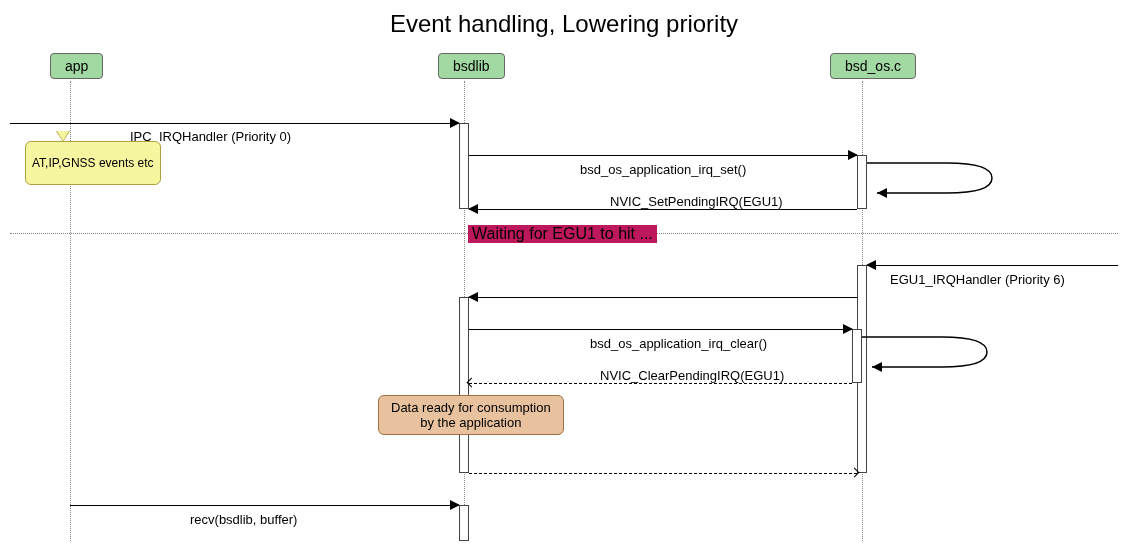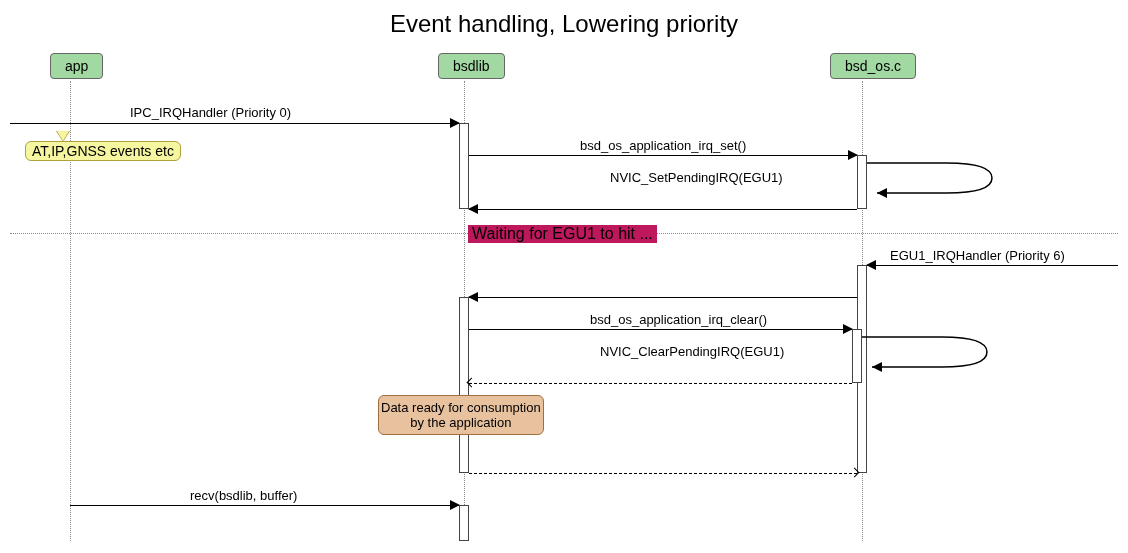--- a/index.html
+++ b/index.html
@@ -89,37 +89,38 @@
     width: 6px;
     height: 6px;
     border-top: 1.5px solid #000;
     border-left: 1.5px solid #000;
     transform: rotate(-45deg);
   }
   .msg-label {
     position: absolute;
     font-size: 13px;
     white-space: nowrap;
+    margin-top: 24px;
   }
   .note-yellow {
     position: absolute;
     background: #f7f6a0;
     border: 1px solid #b0a040;
     border-radius: 6px;
-    font-size: 14px;
-    padding: 1px 6px;
+    font-size: 12px;
+    padding: 14px 6px;
     text-align: center;
   }
   .note-orange {
     position: absolute;
     background: #e8c29f;
     border: 1px solid #a07040;
     border-radius: 6px;
     font-size: 13px;
-    padding: 4px 2px;
+    padding: 4px 12px;
     text-align: center;
   }
   .divider-line {
     position: absolute;
     height: 0;
     border-top: 1px dotted #888;
   }
   .divider-label {
     position: absolute;
     font-size: 16px;

